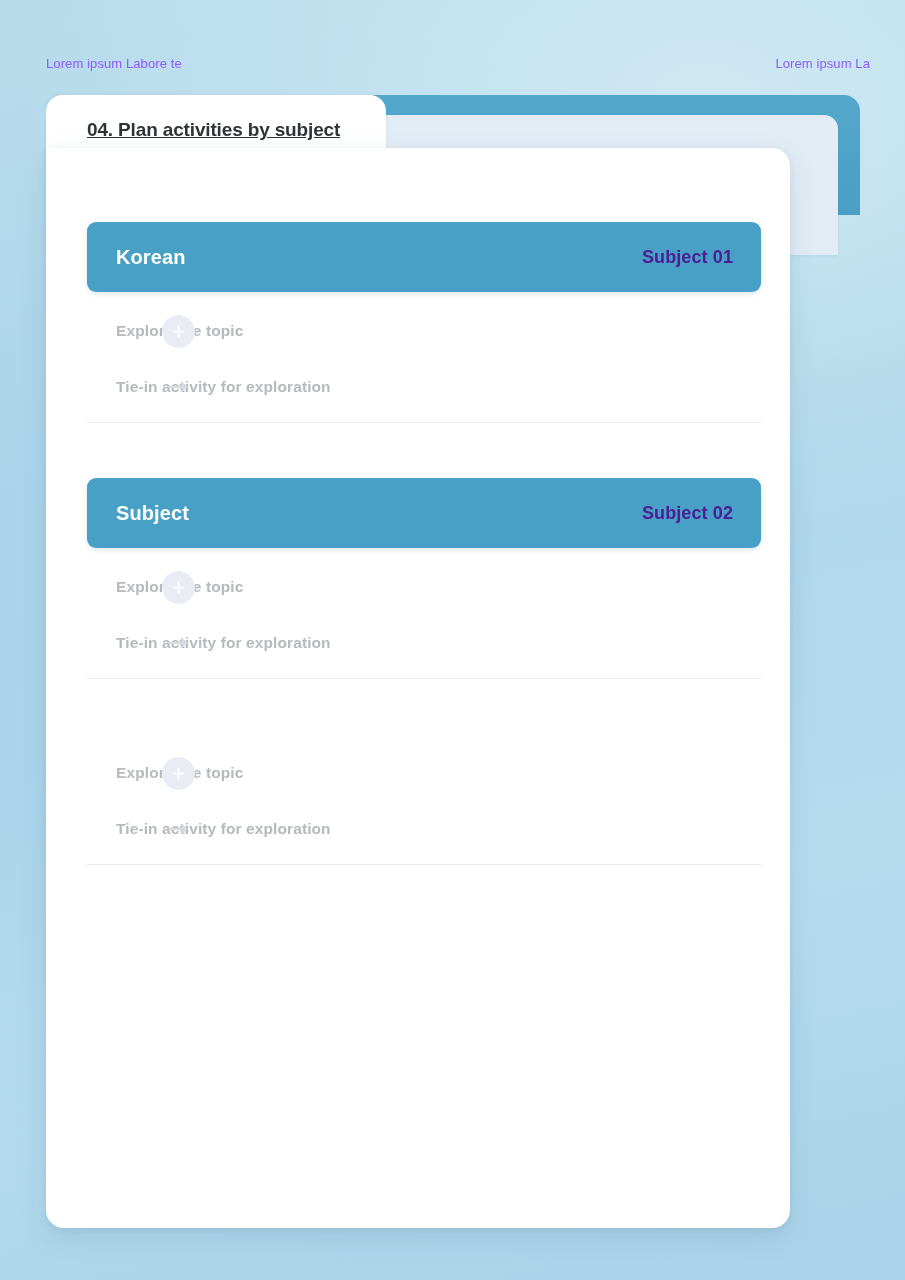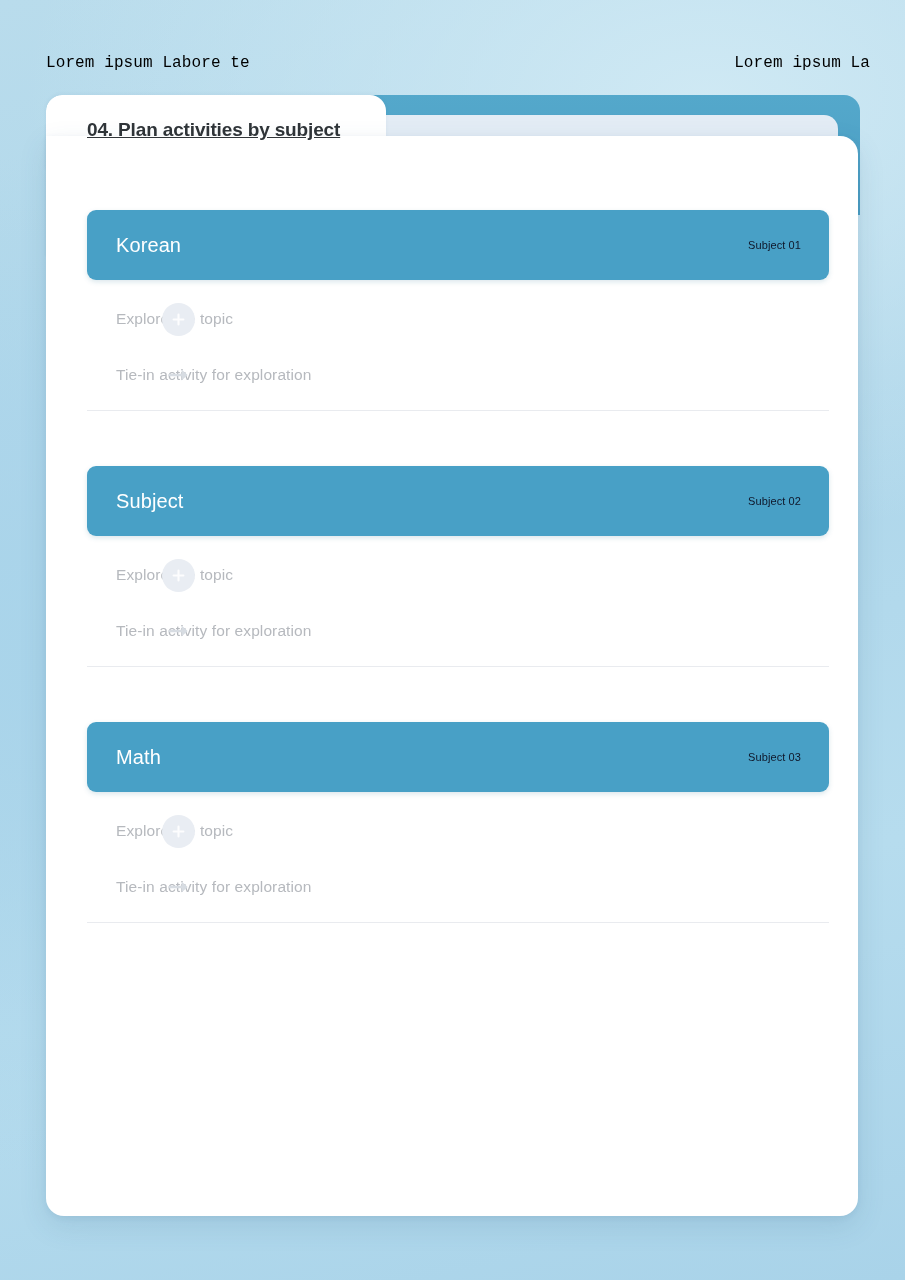--- a/index.html
+++ b/index.html
@@ -24,25 +24,24 @@
     position: absolute;
     top: 52px;
     left: 46px;
     right: 46px;
     height: 22px;
     display: flex;
     align-items: center;
     justify-content: space-between;
   }
   .page-header-text {
-    font-size: 16px;
-    color: #000000;
+    font-size: 13px;
+    color: #8b5cf6;
     letter-spacing: .1px;
     white-space: nowrap;
-    font-family: Liberation Mono, monospace;
   }
   .page-header-right { margin-right: -46px; padding-right: 35px; }
 
   
   .tab-stack {
     position: absolute;
     left: 46px;
     top: 95px;
     width: 814px;
     height: 1135px;
@@ -100,27 +99,28 @@
     letter-spacing: -.15px;
     white-space: nowrap;
     z-index: 6;
     text-decoration: underline;
   }
 
   
   .body-card {
     position: absolute;
     left: 0;
-    top: 41px;
-    width: 812px;
+    top: 53px;
+    width: 744px;
     height: 1080px;
     background: #ffffff;
     border-radius: 0 18px 18px 18px;
     box-shadow: 0 10px 28px rgba(44,92,126,.13),
                 0 2px 6px rgba(44,92,126,.07);
+    font-weight: bold;
   }
   .body-card::before {
     content: "";
     position: absolute;
     left: 0; top: 0;
     width: 340px; height: 20px;
     background: #ffffff;
   }
 
   
@@ -143,22 +143,22 @@
     justify-content: space-between;
     padding: 0 28px 0 29px;
     box-shadow: 0 2px 5px rgba(40,110,145,.17);
   }
   .subject-name {
     font-size: 20px;
     color: #ffffff;
     letter-spacing: .1px;
   }
   .subject-index {
-    font-size: 11px;
-    color: #0f172a;
+    font-size: 18px;
+    color: #4c1d95;
     letter-spacing: .1px;
   }
 
   .activity-list {
     padding: 18px 0 0 0;
   }
 
   .activity-row {
     display: flex;
     align-items: center;
@@ -276,24 +276,20 @@
         <path d="M13.6 2.6 19.6 8l-6 5.4z" fill="#d7dce2"></path>
       </svg>
     </span>
     <span class="activity-label">Tie-in activity for exploration</span>
   </div>
 </div>
     <div class="section-divider"></div>
   </div>
 <div class="sp-2"></div>
   <div class="subject-section">
-    <div class="subject-bar">
-      <span class="subject-name">Math</span>
-      <span class="subject-index">Subject 03</span>
-    </div>
     <div class="activity-list">
   <div class="activity-row">
     <span class="icon-plus">
       <svg width="15" height="15" viewBox="0 0 15 15" aria-hidden="true">
         <path d="M7.5 2.6v9.8M2.6 7.5h9.8" stroke="#fdfdfe" stroke-width="2.1" stroke-linecap="round"></path>
       </svg>
     </span>
     <span class="activity-label">Explore the topic</span>
   </div>
 

